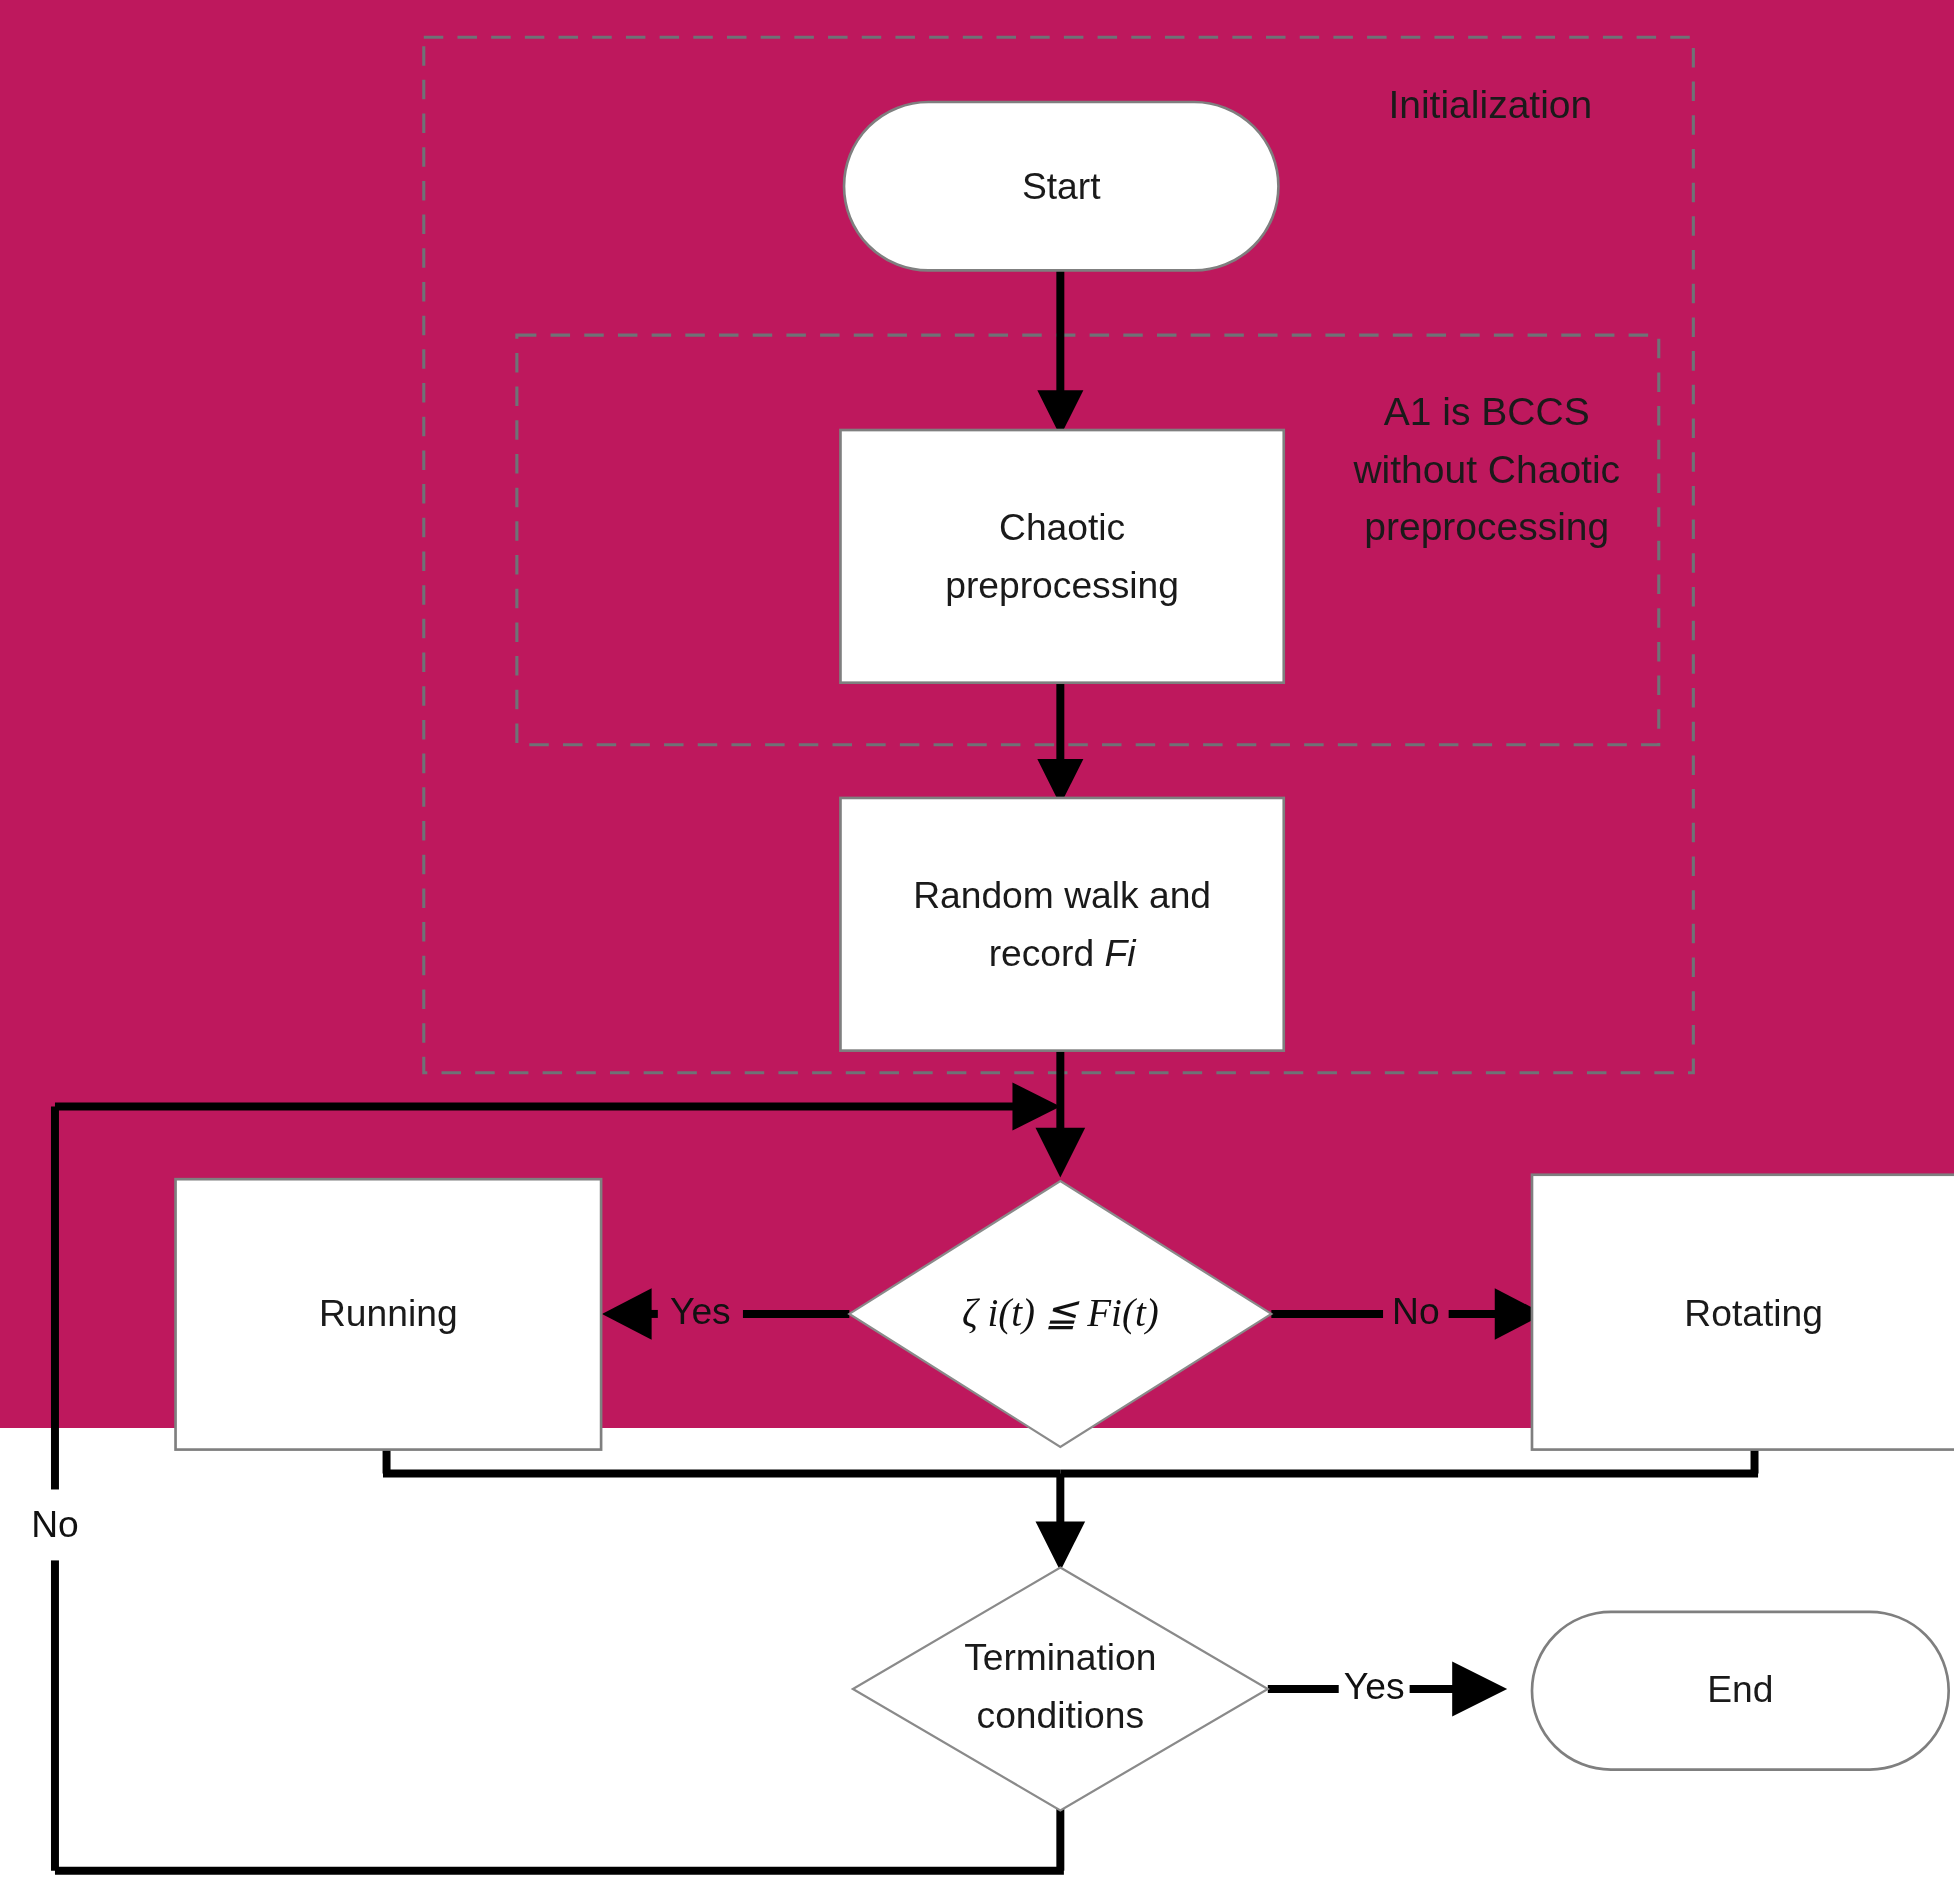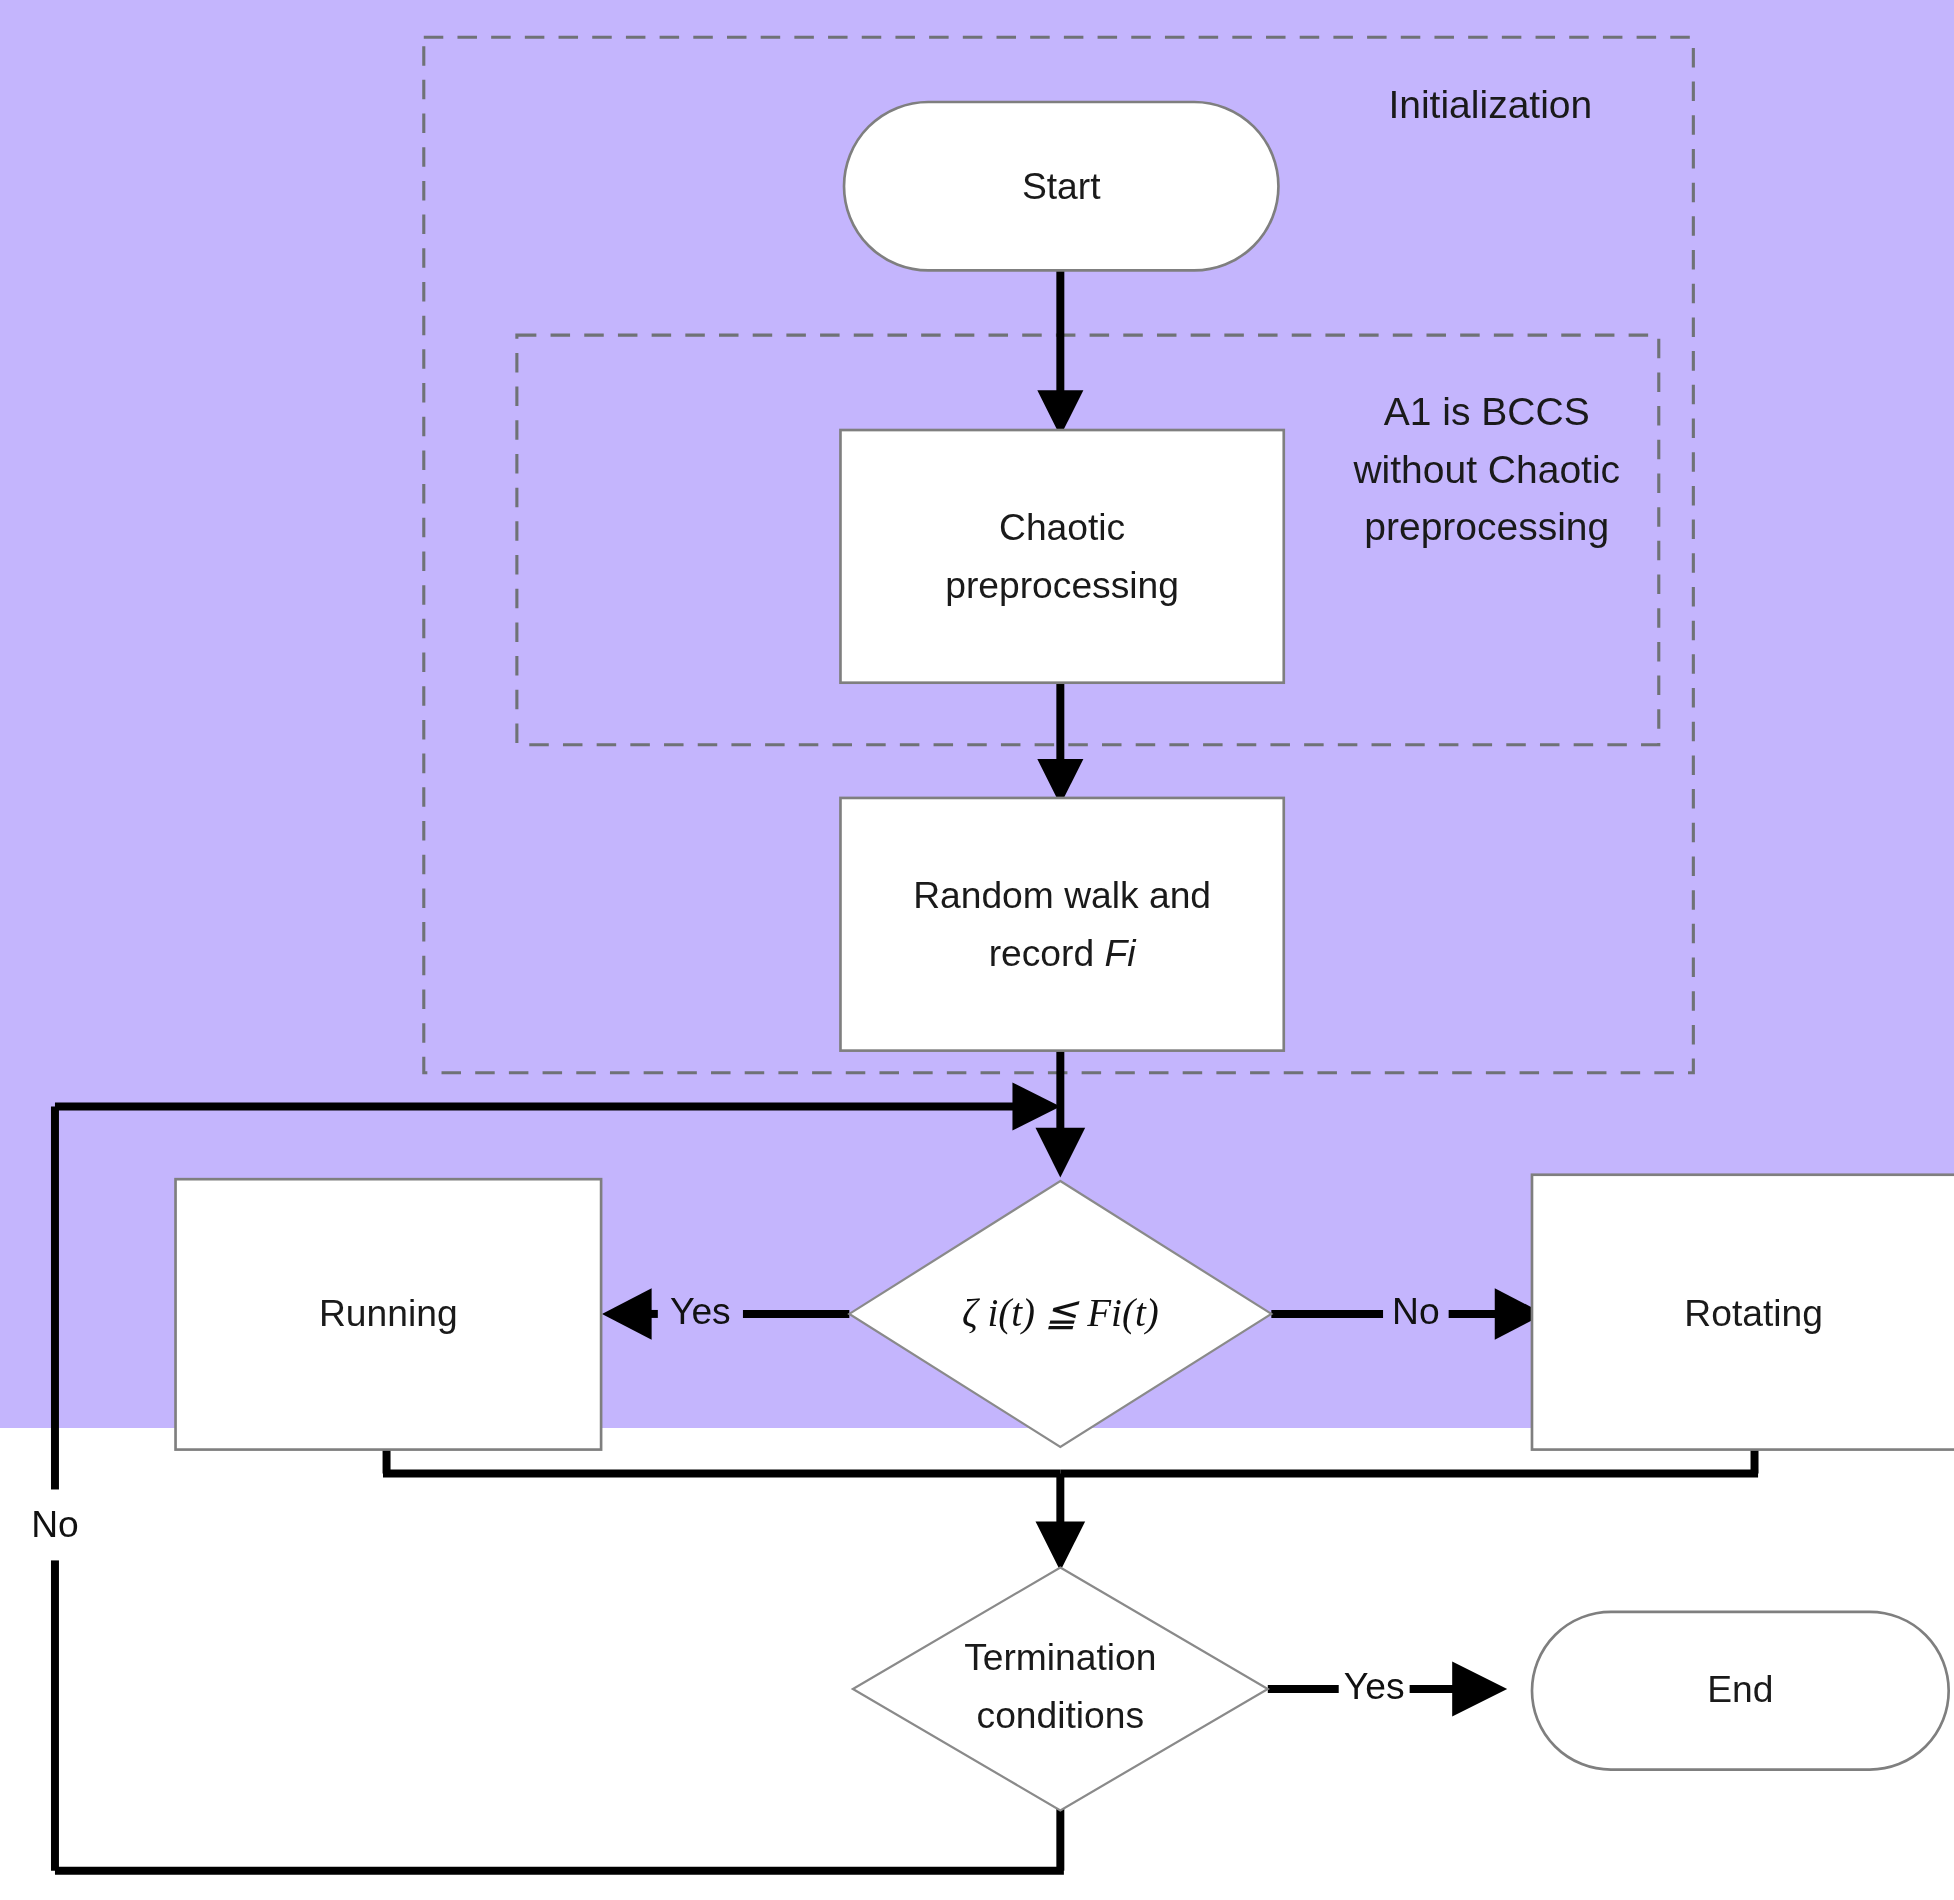--- a/index.html
+++ b/index.html
@@ -10,21 +10,21 @@
   body {
     width: 1954px;
     height: 1900px;
     font-family: "Liberation Sans", sans-serif;
     overflow: hidden;
   }
   #flowchart-root {
     position: relative;
     width: 1954px;
     height: 1428px;
-    background: #c4b5fd;
+    background: #be185d;
   }
   svg#diagram {
     display: block;
     width: 1954px;
     height: 1900px;
   }
   .node-shape {
     fill: #ffffff;
     stroke: #7f7f7f;
     stroke-width: 3;

